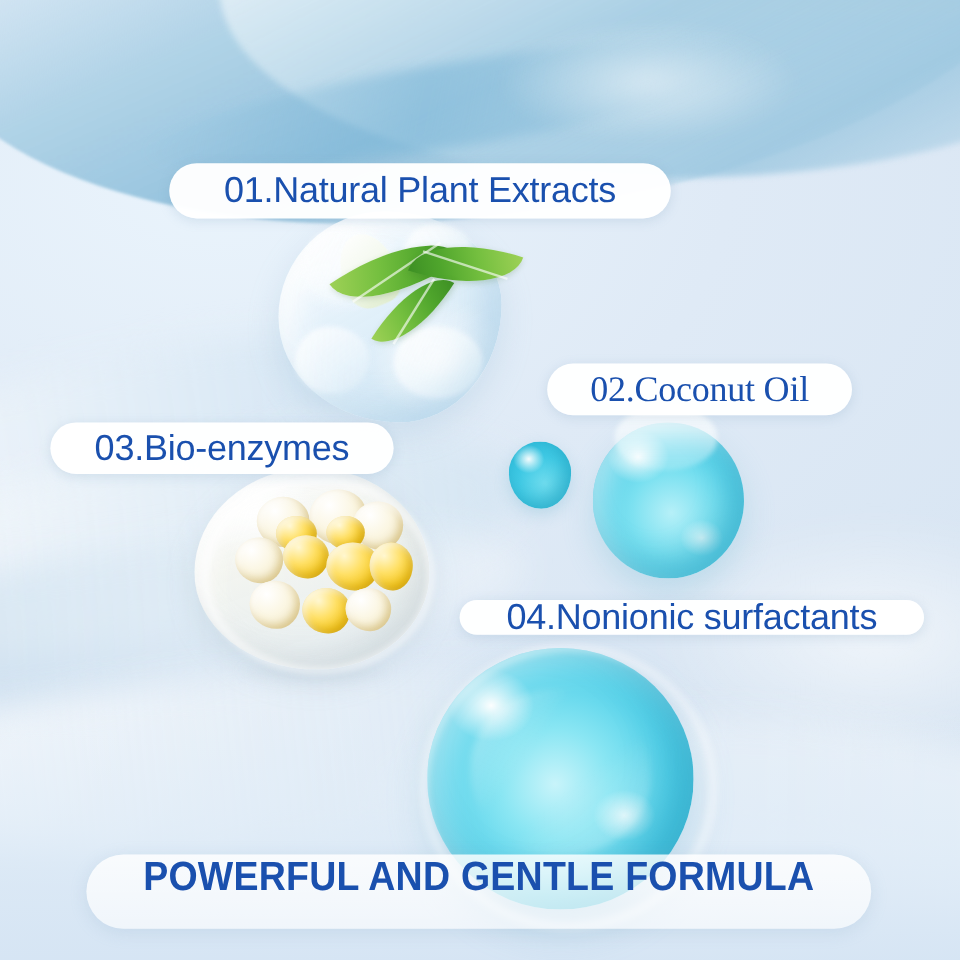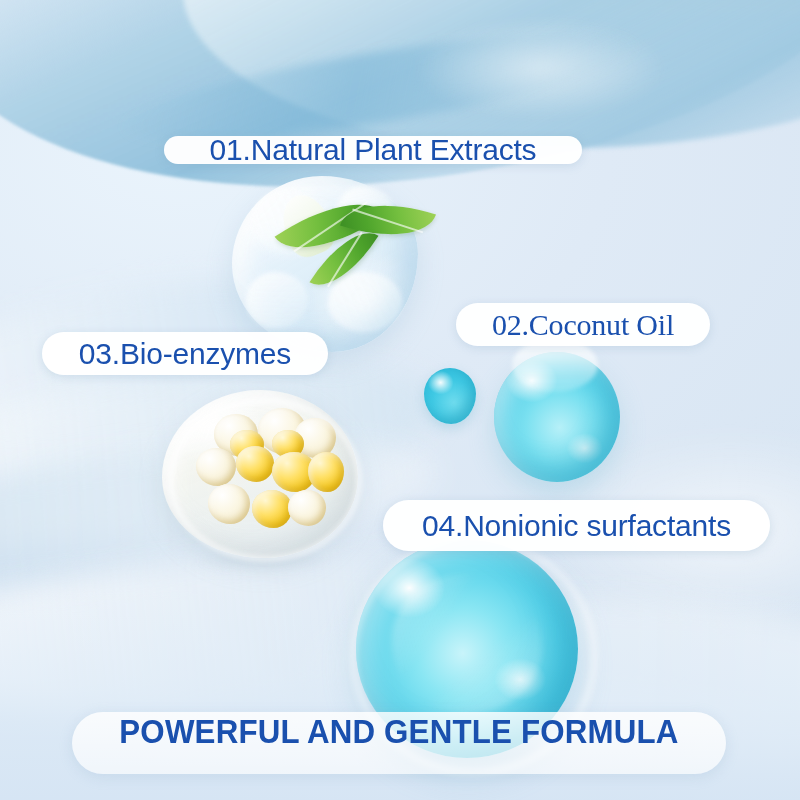--- a/index.html
+++ b/index.html
@@ -261,24 +261,24 @@
     justify-content: center;
     background: rgba(255,255,255,0.97);
     border-radius: 999px;
     color: #1a50ae;
     font-size: 30px;
     font-weight: 400;
     letter-spacing: -0.2px;
     white-space: nowrap;
     box-shadow: 0 2px 10px rgba(120,155,185,0.22);
   }
-  .pill-1 { left: 164px; top: 136px; width: 418px; height: 28px; }
+  .pill-1 { left: 141px; top: 136px; width: 418px; height: 46px; }
   .pill-2 { left: 456px; top: 303px; width: 254px; height: 43px; font-family: Liberation Serif, serif; }
-  .pill-3 { left: 42px;  top: 332px; width: 286px; height: 43px; }
-  .pill-4 { left: 383px; top: 500px; width: 387px; height: 51px; }
+  .pill-3 { left: 42px;  top: 352px; width: 286px; height: 43px; }
+  .pill-4 { left: 383px; top: 500px; width: 387px; height: 29px; }
 
   
   .banner {
     position: absolute;
     left: 72px; top: 712px;
     width: 654px; height: 62px;
     display: flex;
     align-items: flex-start;
     justify-content: center;
     border-radius: 999px;

